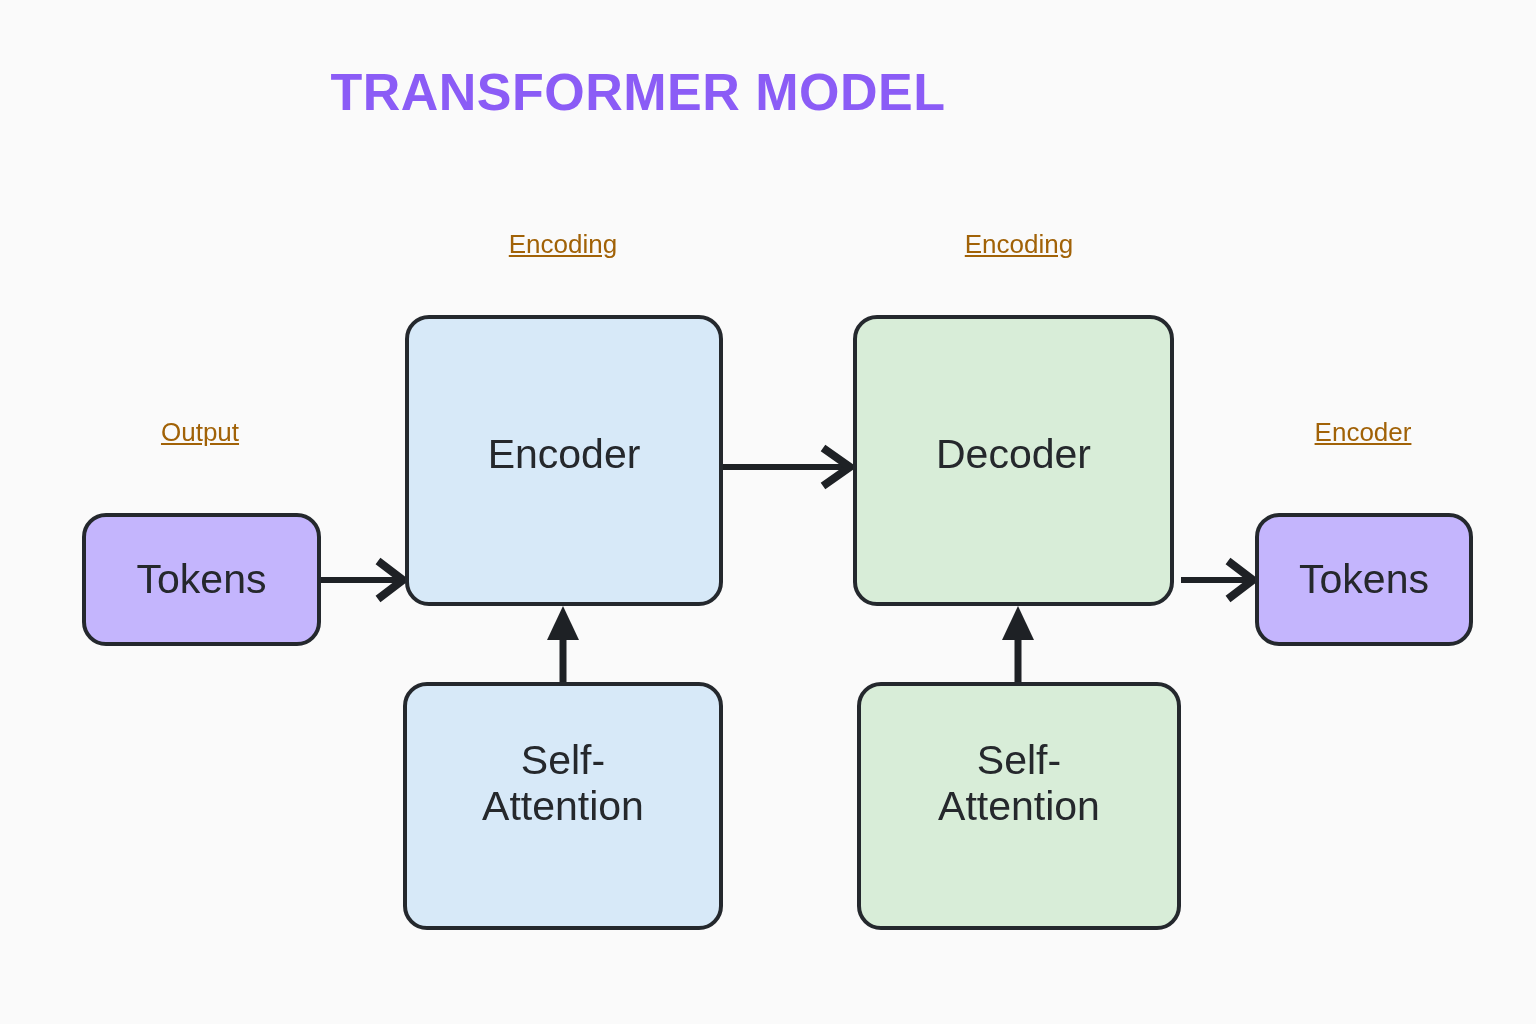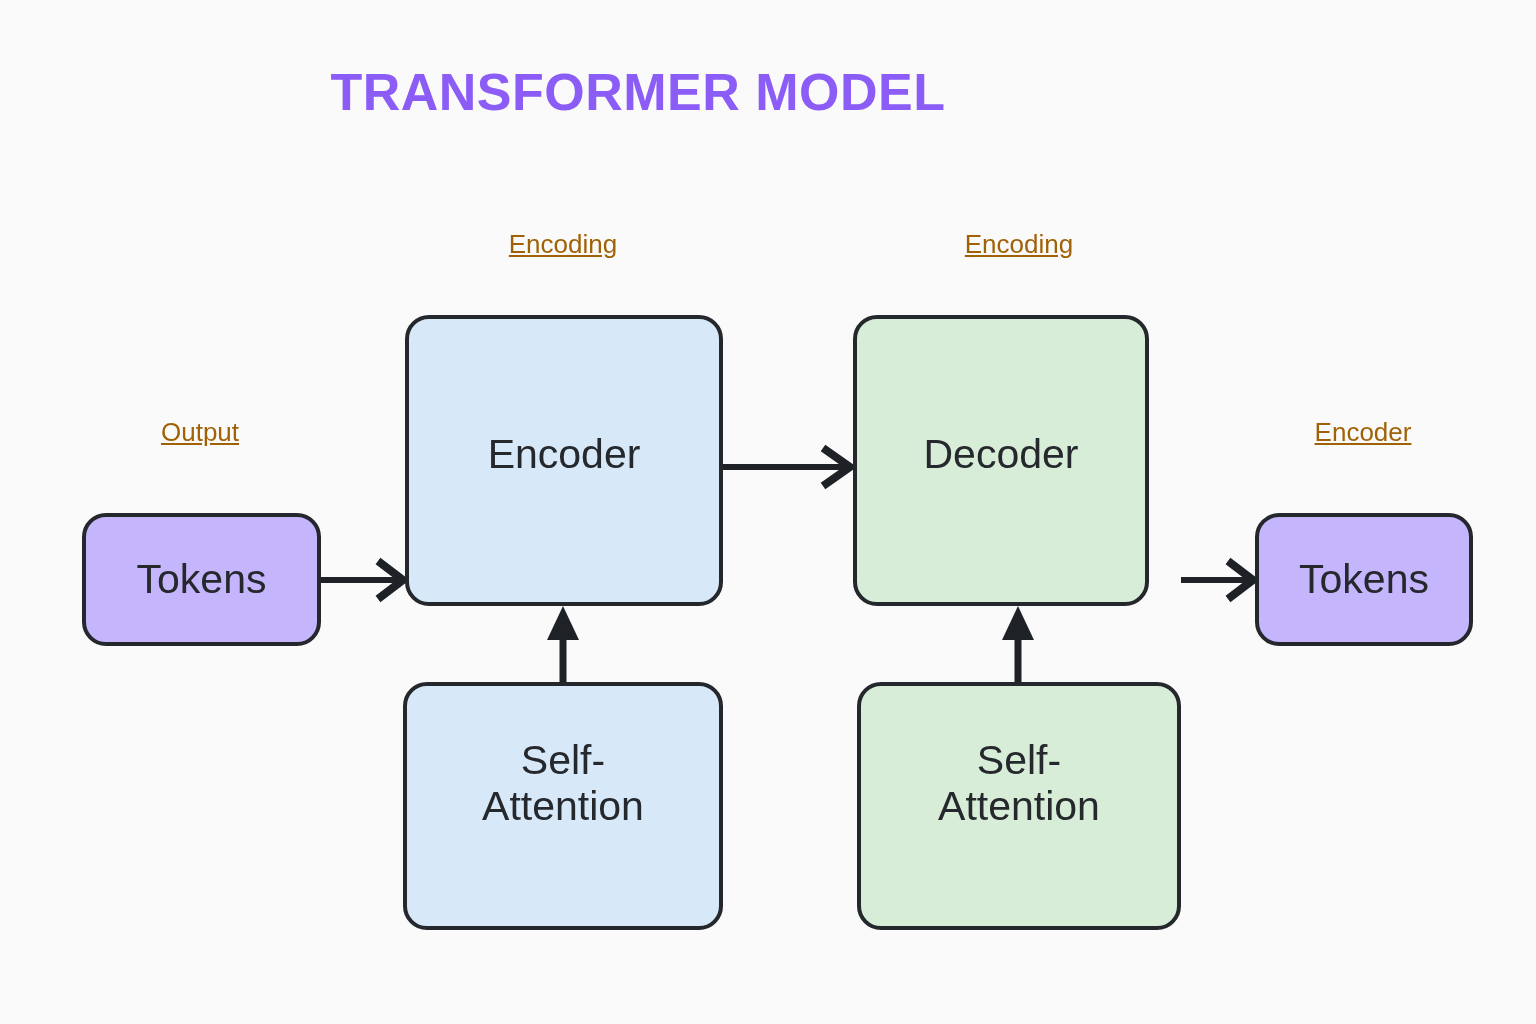--- a/index.html
+++ b/index.html
@@ -67,21 +67,21 @@
     background: #c4b5fd;
     font-size: 41px;
   }
   .node.blue  { background: #d7e9f8; }
   .node.green { background: #d8edd8; }
 
   #node-input-tokens  { left: 82px;   top: 513px; width: 239px; height: 133px; }
   #node-output-tokens { left: 1255px; top: 513px; width: 218px; height: 133px; }
 
   #node-encoder { left: 405px; top: 315px; width: 318px; height: 291px; }
-  #node-decoder { left: 853px; top: 315px; width: 296px; height: 291px; }
+  #node-decoder { left: 853px; top: 315px; width: 321px; height: 291px; }
 
   
   #node-encoder .node-label,
   #node-decoder .node-label { transform: translateY(-6px); }
 
   #node-encoder-selfattn { left: 403px; top: 682px; width: 320px; height: 248px; }
   #node-decoder-selfattn { left: 857px; top: 682px; width: 324px; height: 248px; }
 
   #node-encoder-selfattn .node-label,
   #node-decoder-selfattn .node-label { transform: translateY(-22px); }

